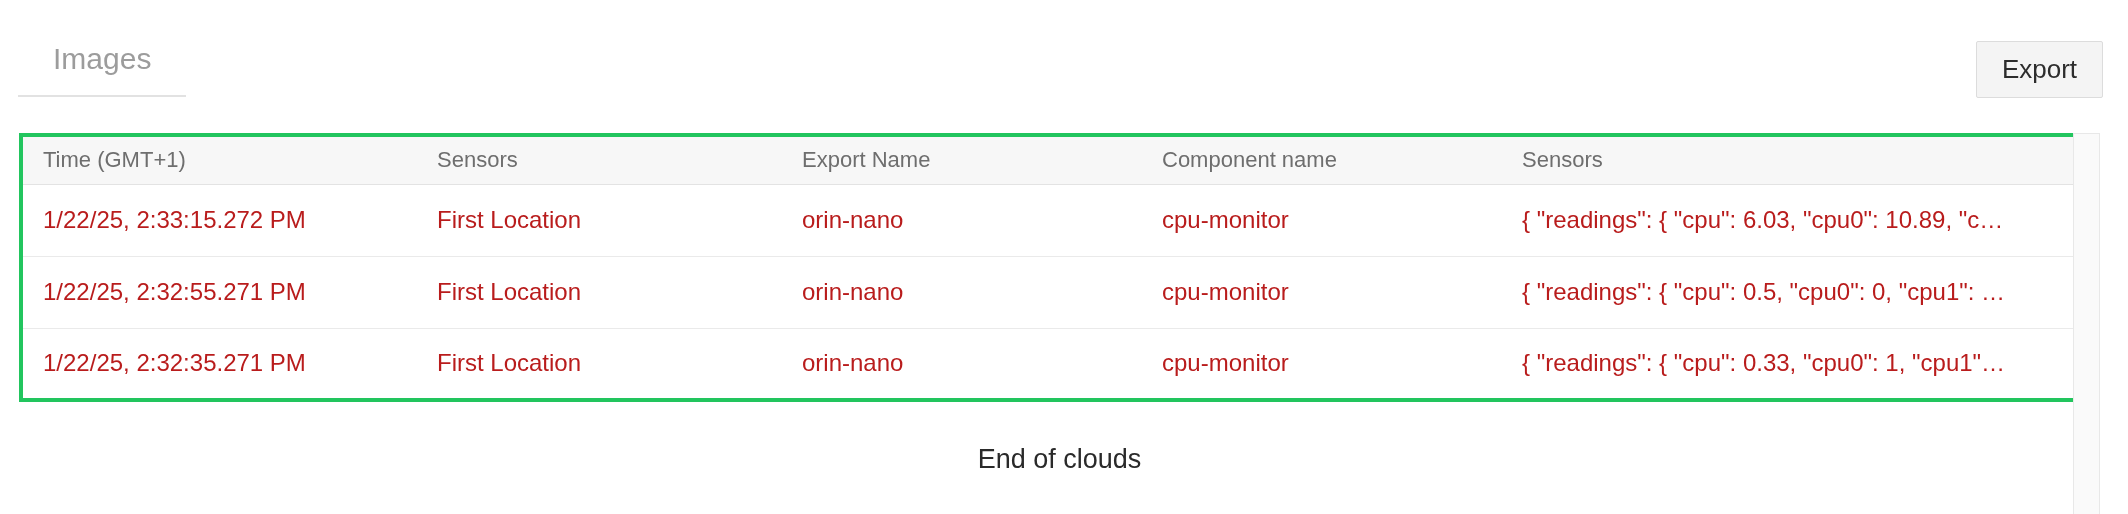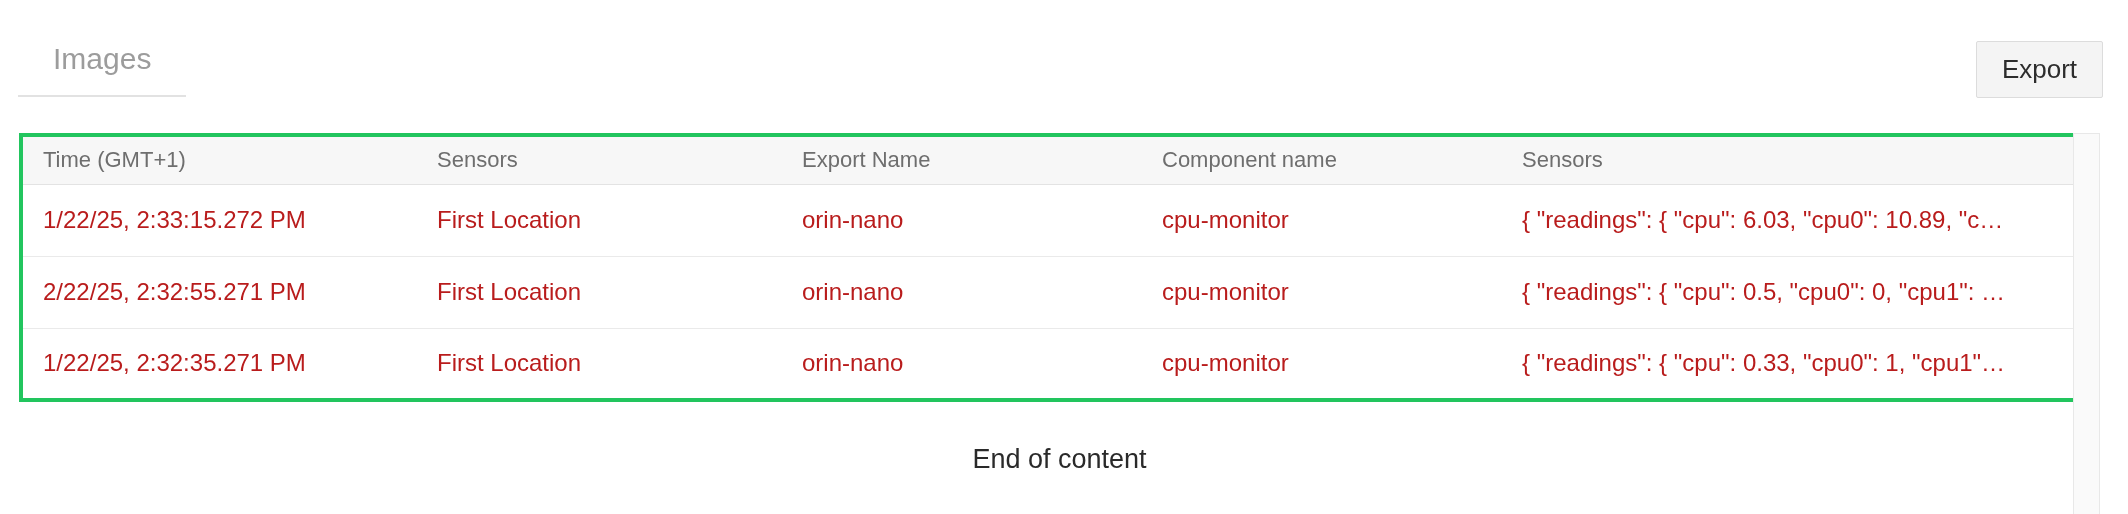--- a/index.html
+++ b/index.html
@@ -139,33 +139,33 @@
     <tbody id="table-body">
   <tr>
     <td>1/22/25, 2:33:15.272 PM</td>
     <td>First Location</td>
     <td>orin-nano</td>
     <td>cpu-monitor</td>
     <td>{ "readings": { "cpu": 6.03, "cpu0": 10.89, "c…</td>
   </tr>
 
   <tr>
-    <td>2/22/25, 2:32:55.271 PM</td>
+    <td>1/22/25, 2:32:55.271 PM</td>
     <td>First Location</td>
     <td>orin-nano</td>
     <td>cpu-monitor</td>
     <td>{ "readings": { "cpu": 0.5, "cpu0": 0, "cpu1": …</td>
   </tr>
 
   <tr>
     <td>1/22/25, 2:32:35.271 PM</td>
     <td>First Location</td>
     <td>orin-nano</td>
     <td>cpu-monitor</td>
     <td>{ "readings": { "cpu": 0.33, "cpu0": 1, "cpu1"…</td>
   </tr>
 </tbody>
   </table>
 </div>
 
 <div class="scroll-track"></div>
 
-<div class="end-of-content">End of content</div>
+<div class="end-of-content">End of clouds</div>
 
 </body></html>

